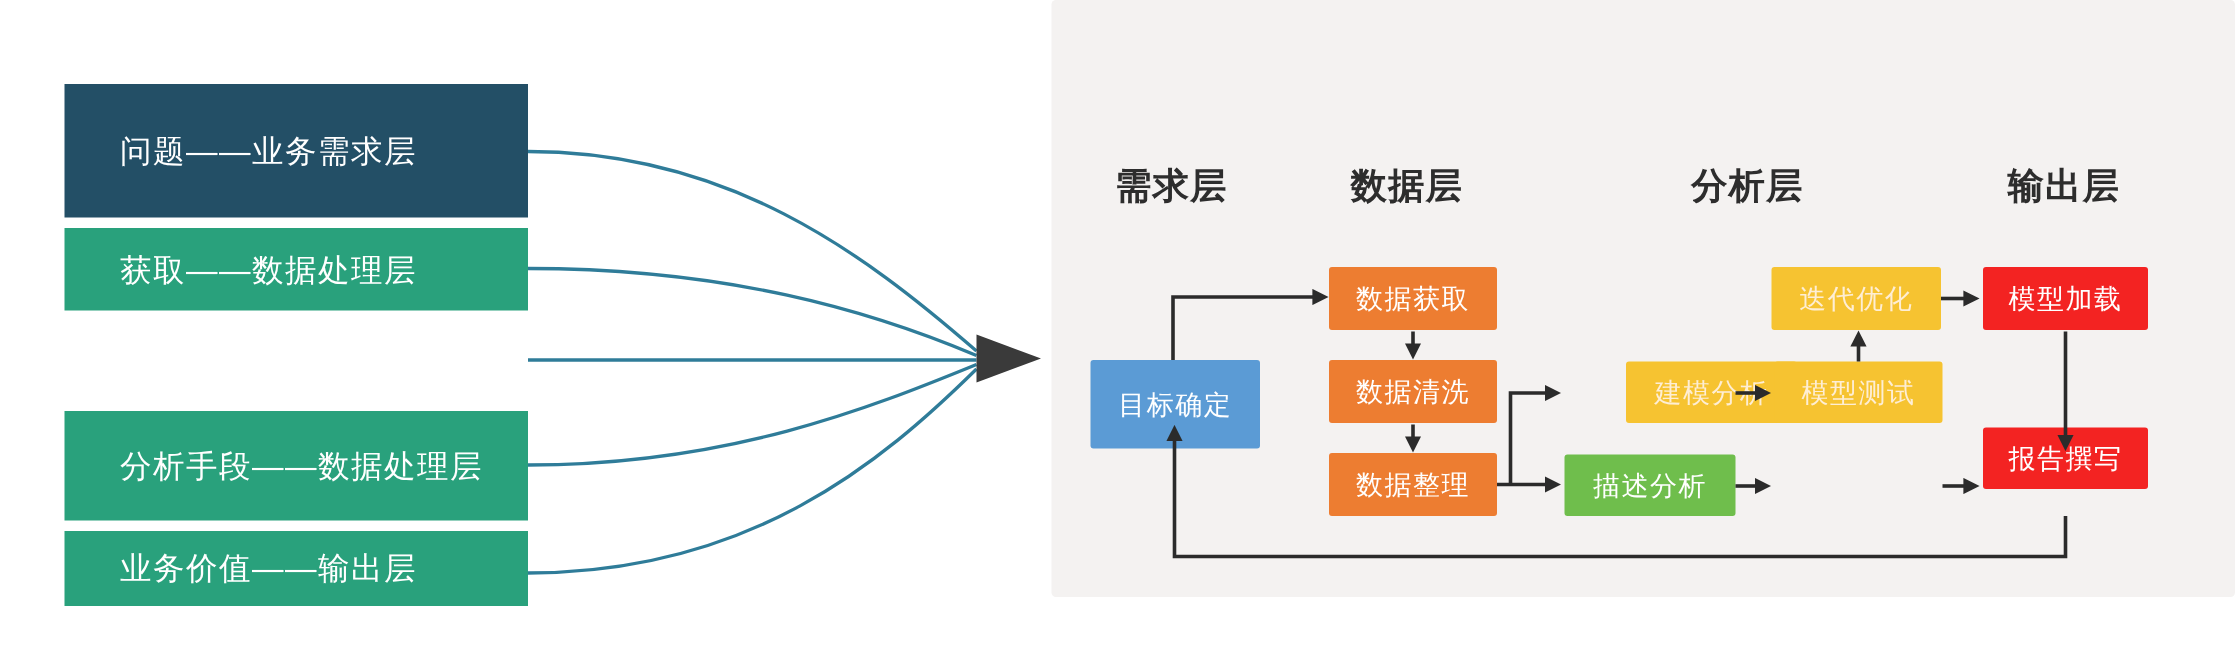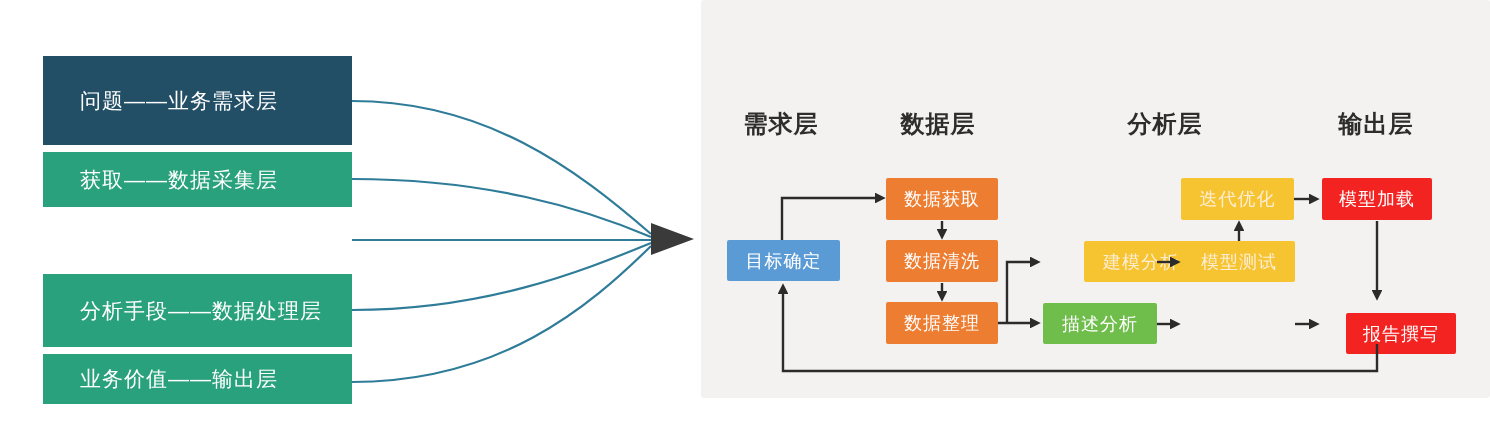--- a/index.html
+++ b/index.html
@@ -35,44 +35,44 @@
   #hdr-0{left:781px;}
   #hdr-1{left:938px;}
   #hdr-2{left:1165px;}
   #hdr-3{left:1376px;}
   .fnode{
     position:absolute;display:flex;align-items:center;justify-content:center;
     color:#ffffff;font-size:18px;letter-spacing:1px;border-radius:2px;
     white-space:nowrap;
   }
   .fnode.on-yellow{color:rgba(255,244,234,0.88);}
-  #node-goal              {left:727px;top:240px;width:113px;height:41px;}
+  #node-goal              {left:727px;top:240px;width:113px;height:59px;}
   #node-data-acquire      {left:886px;top:178px;width:112px;height:42px;}
   #node-data-clean        {left:886px;top:240px;width:112px;height:42px;}
   #node-data-organize     {left:886px;top:302px;width:112px;height:42px;}
   #node-modeling-analysis {left:1084px;top:241px;width:114px;height:41px;}
   #node-model-test        {left:1183px;top:241px;width:112px;height:41px;}
   #node-iterate-optimize  {left:1181px;top:178px;width:113px;height:42px;}
   #node-descriptive       {left:1043px;top:303px;width:114px;height:41px;}
   #node-insight           {left:1183px;top:303px;width:112px;height:41px;}
   #node-model-load        {left:1322px;top:178px;width:110px;height:42px;}
-  #node-report            {left:1322px;top:313px;width:110px;height:41px;margin-left:24px;}
+  #node-report            {left:1322px;top:285px;width:110px;height:41px;}
 </style>
 </head>
 <body>
 
 <div class="canvas">
 
   <div class="flow-panel"></div>
 
   <div class="left-box" id="lbox-0" style="background-color: rgb(35, 79, 102);">
     <span>问题——业务需求层</span>
   </div>
   <div class="left-box" id="lbox-1" style="background-color: rgb(41, 161, 124);">
-    <span>获取——数据采集层</span>
+    <span>获取——数据处理层</span>
   </div>
   <div class="left-box" id="lbox-3" style="background-color: rgb(41, 161, 124);">
     <span>分析手段——数据处理层</span>
   </div>
   <div class="left-box" id="lbox-4" style="background-color: rgb(41, 161, 124);">
     <span>业务价值——输出层</span>
   </div>
 
   <svg class="overlay" width="1490" height="442">
     <g fill="none" stroke-width="2.2">

